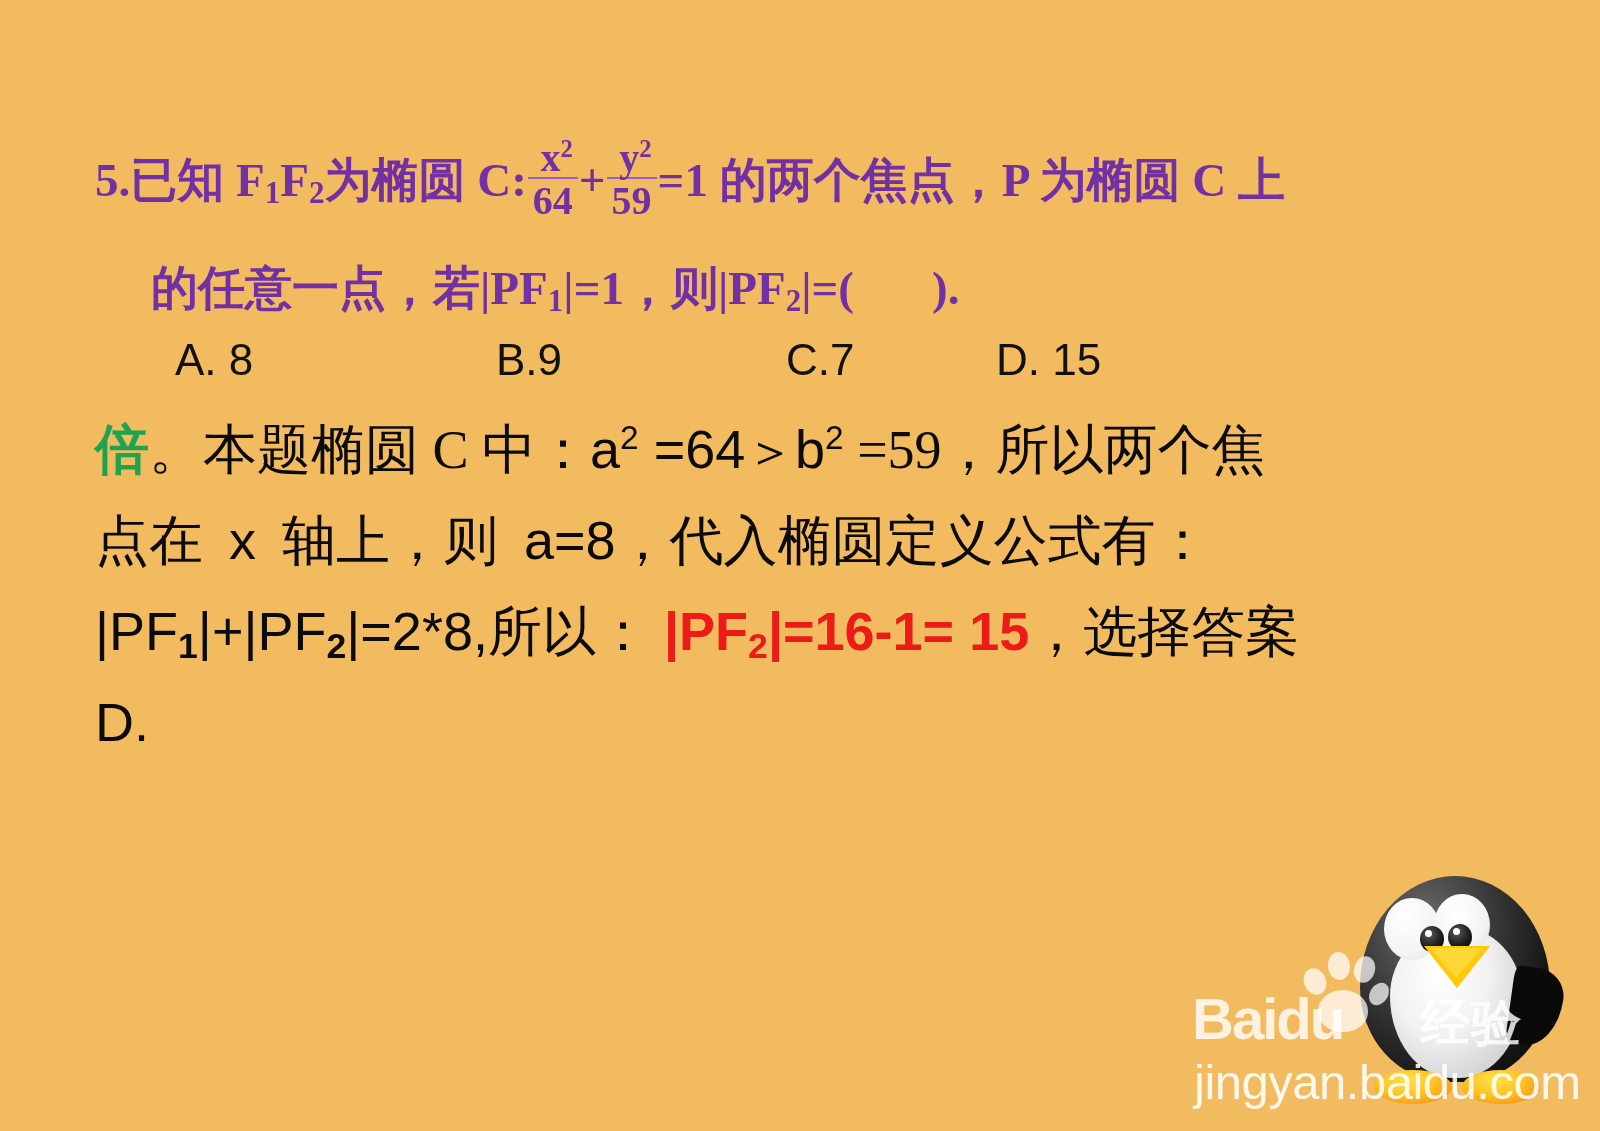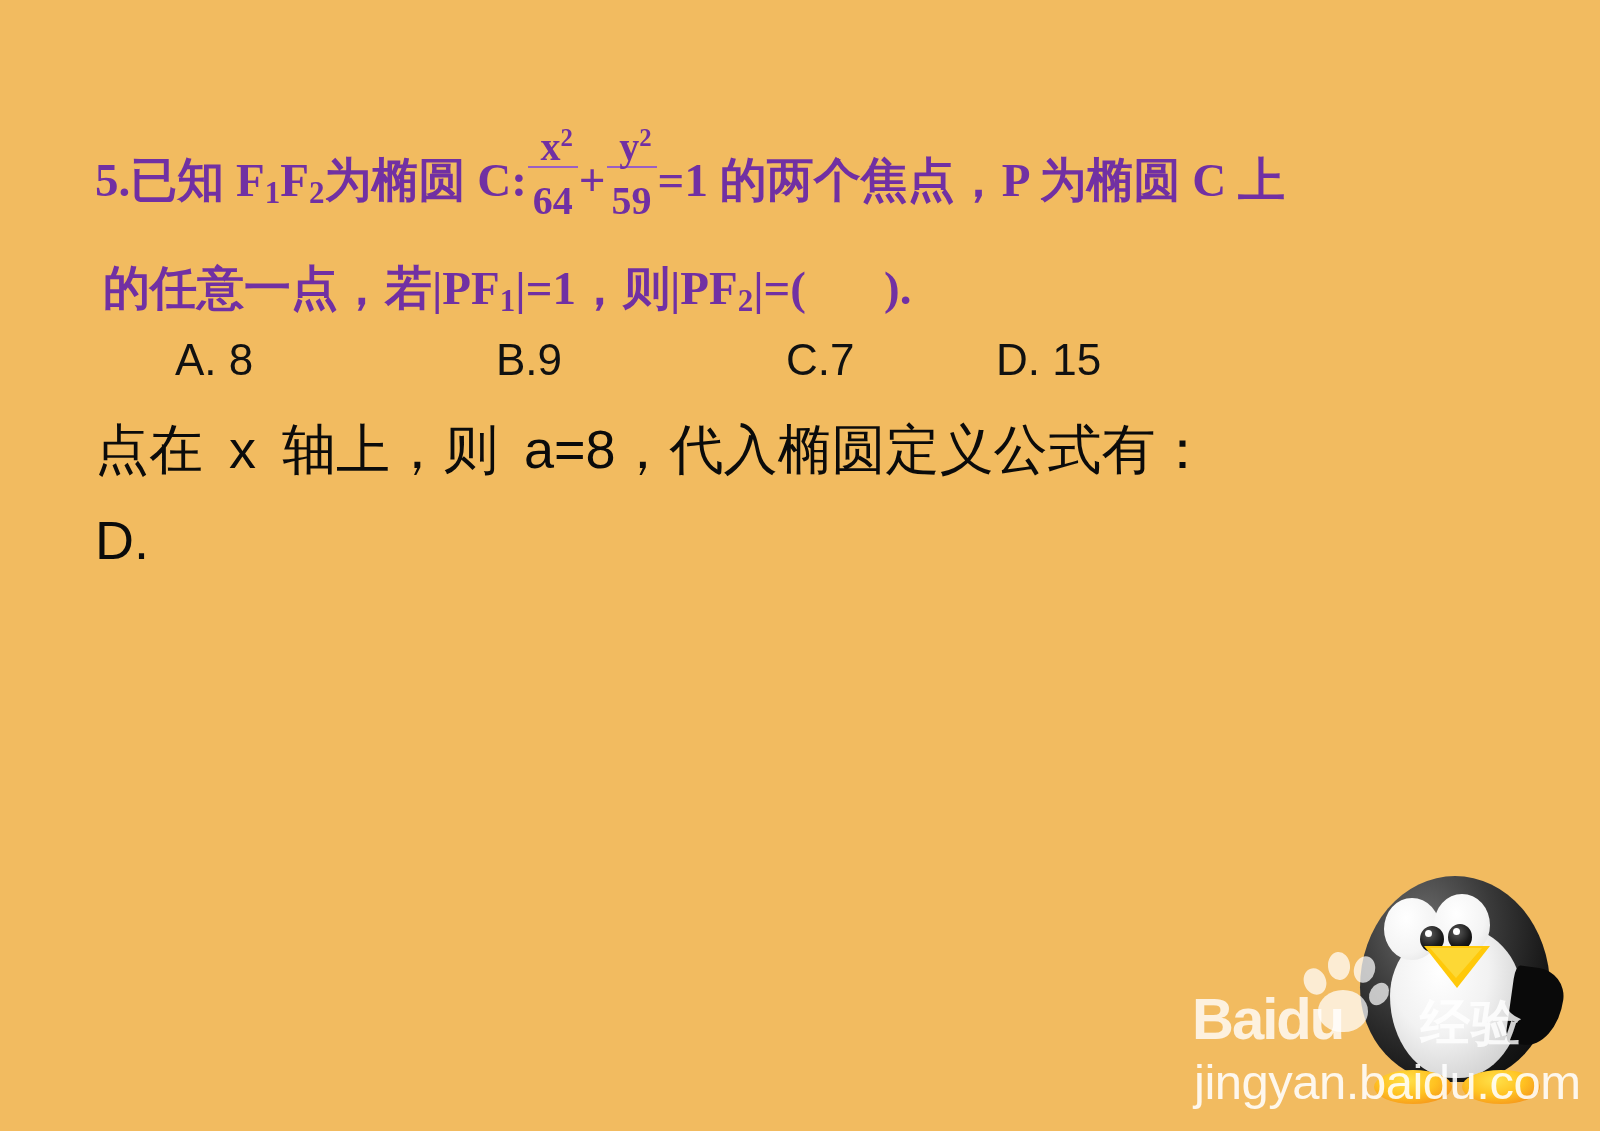--- a/index.html
+++ b/index.html
@@ -29,38 +29,38 @@
     width: 1420px;
     color: #7130a3;
     font-family: "Liberation Serif", "DejaVu Serif", serif;
     font-weight: bold;
     font-size: 47px;
     line-height: 108px;
     letter-spacing: 0px;
     white-space: nowrap;
   }
   .pline { height: 108px; display: block; }
-  .pline2 { padding-left: 8px; }
+  .pline2 { padding-left: 8px; margin-left: 48px; }
 
   .frac {
     display: inline-block;
     vertical-align: middle;
     text-align: right;
     line-height: 0.92;
     font-size: 40px;
     position: relative;
     top: -3px;
     margin: 0 1px;
   }
   .frac .num {
     display: block;
     padding: 0 5px;
     border-bottom: 2px solid #9a5fc4;
   }
-  .frac .den { display: block; padding: 15px 5px; }
+  .frac .den { display: block; padding: 4px 5px; }
   sup.sq { font-size: 0.62em; vertical-align: super; line-height: 0; }
   sub.sb { font-size: 0.66em; vertical-align: -0.22em; line-height: 0; font-weight: bold; }
   .spacer-gap { display: inline-block; width: 78px; }
 
   
   .choices {
     position: absolute;
     left: 175px;
     top: 335px;
     width: 1000px;
@@ -274,25 +274,31 @@
   </div>
 
   <div class="choices">
     <span class="opt a">A. 8</span><span class="opt b">B.9</span><span class="opt c">C.7</span><span class="opt d">D. 15</span>
   </div>
 
   <div class="solution">
 
 
 
+    <span class="sline">
+      <span class="green">倍</span><span>。本题椭圆 C 中：</span><span class="sans">a</span><sup class="sq sans-sq">2</sup><span class="sans"> =64</span><span class="gt">＞</span><span class="sans">b</span><sup class="sq sans-sq">2</sup><span> =59，所以两个焦</span>
+    </span>
 
     <span class="sline">
       <span>点在</span><span class="mid-space"></span><span class="sans">x</span><span class="mid-space"></span><span>轴上，则</span><span class="mid-space"></span><span class="sans">a=8</span><span>，代入椭圆定义公式有：</span>
     </span>
 
+    <span class="sline">
+      <span class="sans">|PF</span><sub class="sb sans">1</sub><span class="sans">|+|PF</span><sub class="sb sans">2</sub><span class="sans">|=2*8,</span><span>所以：</span><span class="thin-space"></span><span class="red">|PF</span><sub class="sb red">2</sub><span class="red">|=16-1= 15</span><span>，选择答案</span>
+    </span>
 
     <span class="sline">
       <span class="sans">D.</span>
     </span>
 
   </div>
 
   <div id="watermark">
 
     <div id="penguin">

